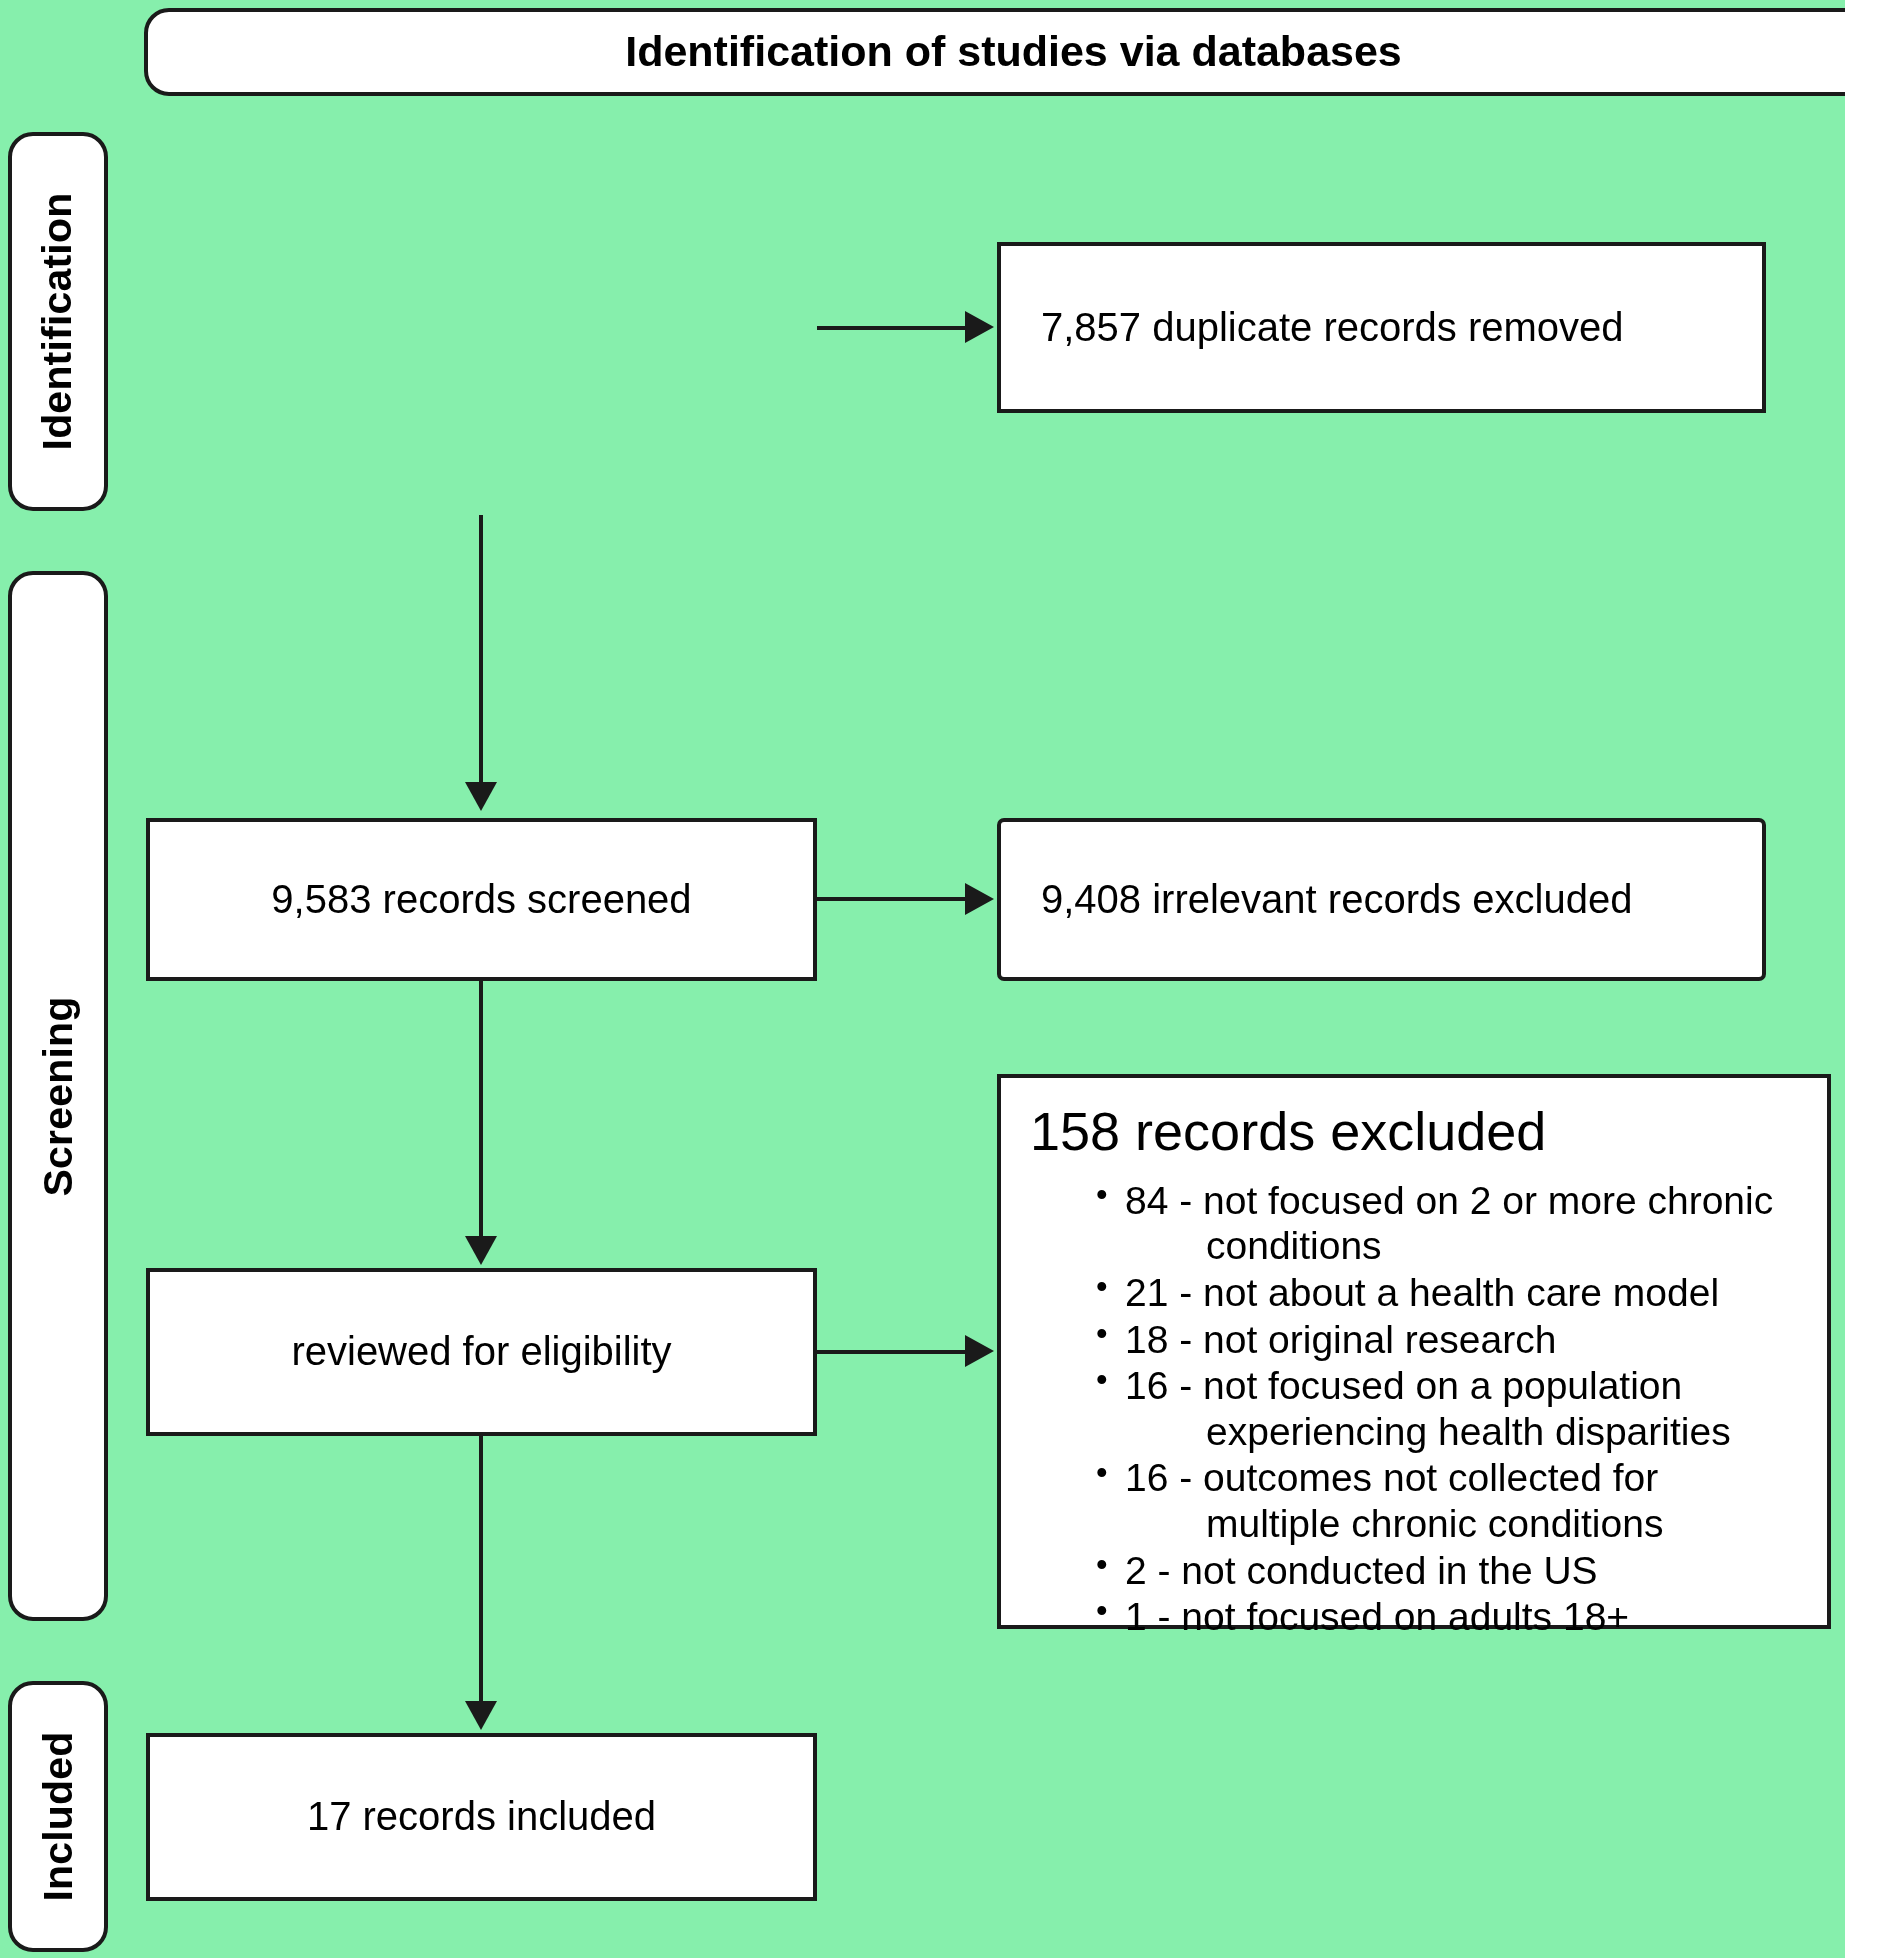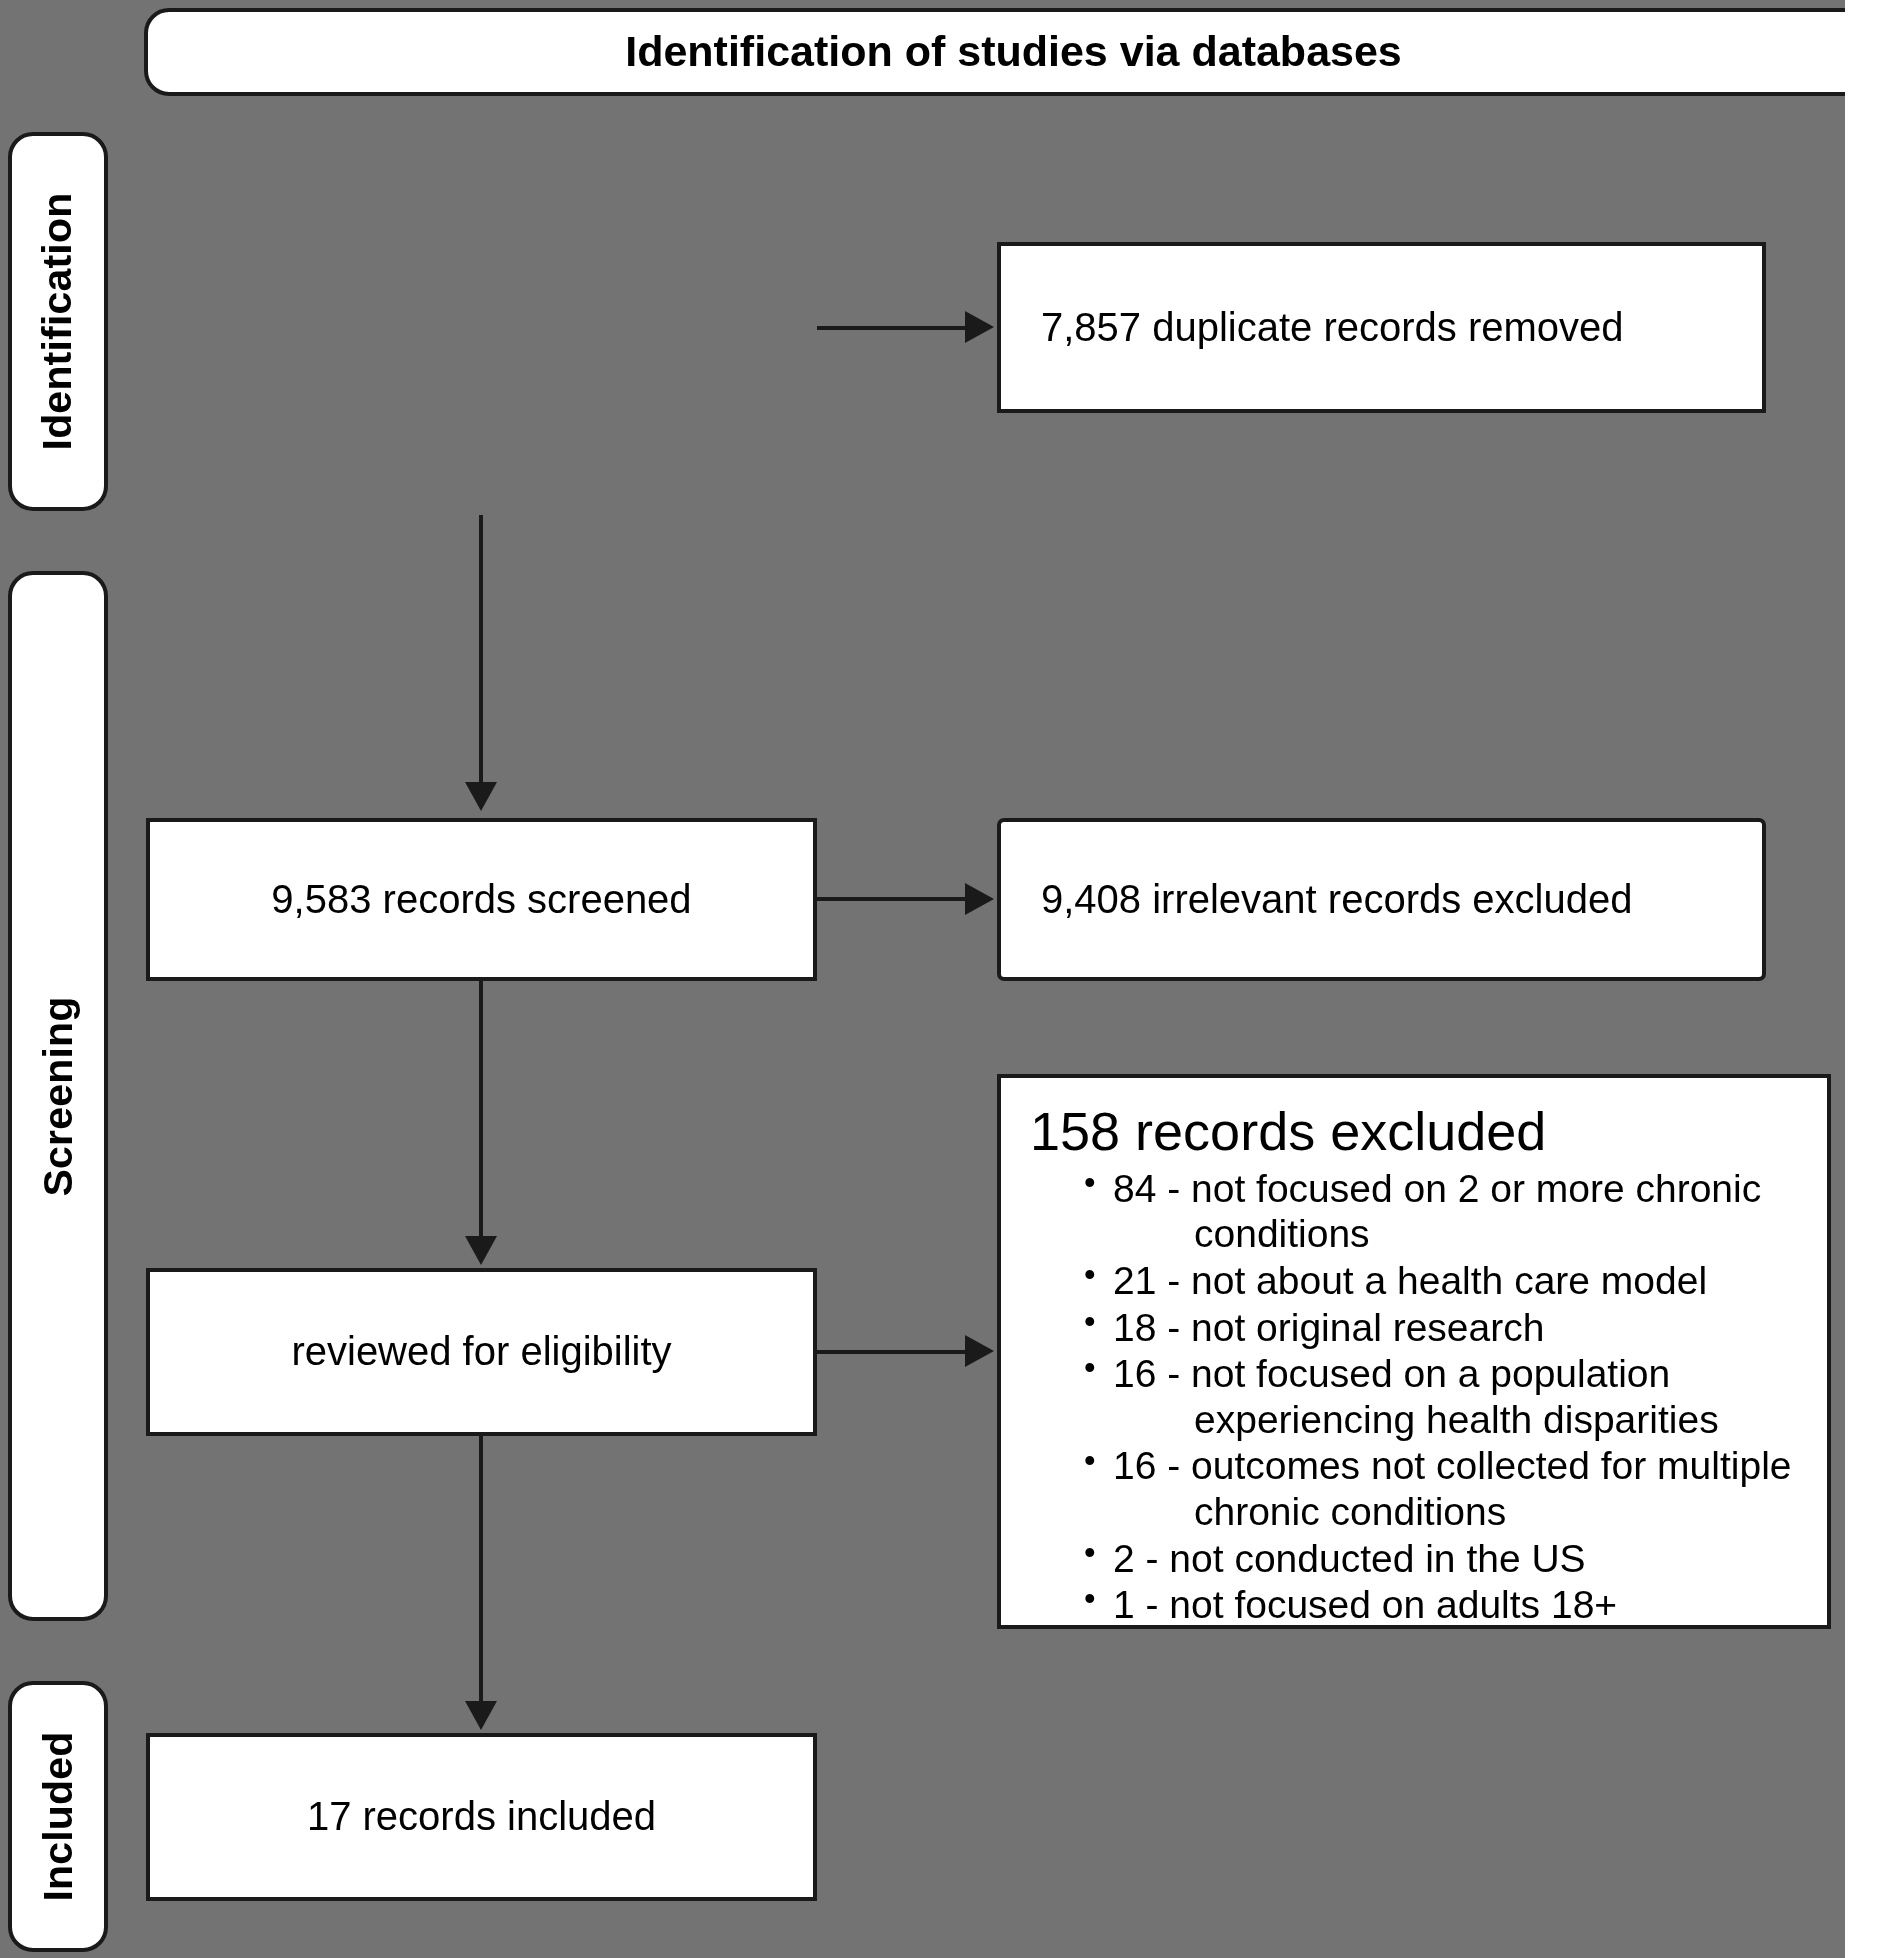--- a/index.html
+++ b/index.html
@@ -9,21 +9,21 @@
   }
   body {
     font-family: "Liberation Sans", sans-serif;
     color: #000000;
   }
 
   #canvas {
     position: relative;
     width: 1845px;
     height: 1959px;
-    background: #737373;
+    background: #86efac;
     overflow: hidden;
   }
 
   
   .stage-label {
     position: absolute;
     border: 4.8px solid #1a1a1a;
     border-radius: 25px;
     background: #ffffff;
     box-sizing: border-box;
@@ -78,21 +78,21 @@
   .fbox.listbox {
     justify-content: flex-start;
     padding: 21px 19px 19px 29px;
   }
   .fbox.listbox .heading {
     font-size: 54px;
     line-height: 1.2;
     margin-bottom: 1.9px;
   }
   .fbox.listbox ul {
-    margin: 0;
+    margin: 12px;
     padding-left: 54px;
     list-style: none;
   }
   .fbox.listbox li {
     font-size: 39px;
     line-height: 1.17;
     position: relative;
     padding-left: 29px;
     margin-bottom: 1px;
     text-indent: 0;

